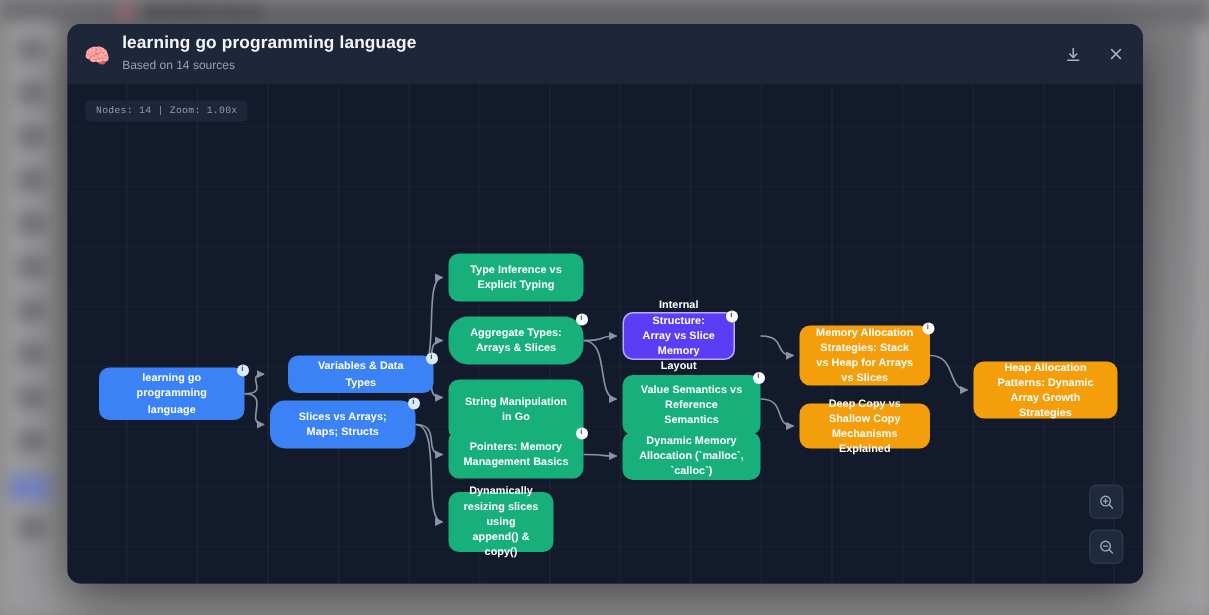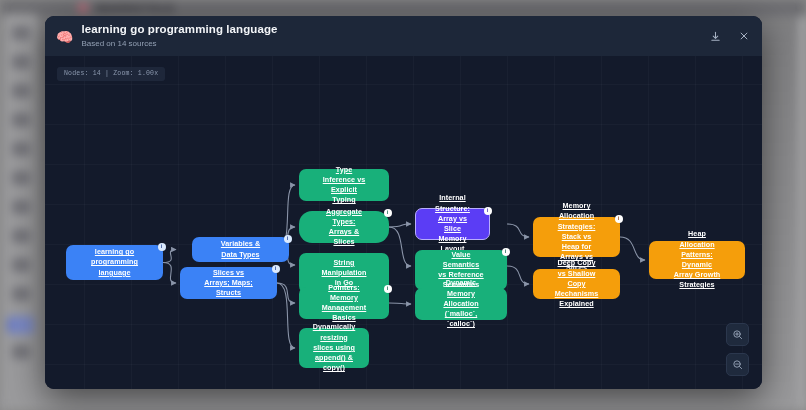--- a/index.html
+++ b/index.html
@@ -157,25 +157,24 @@
     position: absolute;
     border-radius: 7px;
     display: flex;
     align-items: center;
     justify-content: center;
     text-align: center;
     color: #ffffff;
     font-size: 7.2px;
     line-height: 1.42;
     font-weight: bold;
-    padding: 4px 23px;
+    padding: 4px 10px;
     z-index: 3;
     cursor: pointer;
     letter-spacing: .05px;
-    text-decoration: underline;
   }
   .node.blue   { background: #3b82f6; }
   .node.green  { background: #18b07a; }
   .node.purple { background: #5b3df5; border: 1.3px solid #b9aefc; }
   .node.orange { background: #f59e0b; }
 
   .node .badge {
     position: absolute;
     top: -2.5px; right: -2.5px;
     width: 8px; height: 8px;
@@ -292,21 +291,21 @@
 
     <div id="nodeLayer">
         <div class="node blue" style="left: 21px; top: 189px; width: 97px; height: 35px;">
           <span>learning go programming language</span>
           <span class="badge">i</span>
         </div>
         <div class="node blue" style="left: 147px; top: 181px; width: 97px; height: 25px;">
           <span>Variables &amp; Data Types</span>
           <span class="badge">i</span>
         </div>
-        <div class="node blue" style="left: 135px; top: 211px; width: 97px; height: 32px;">
+        <div class="node blue" style="left: 135px; top: 211px; width: 97px; height: 32px; border-radius: 10px;">
           <span>Slices vs Arrays; Maps; Structs</span>
           <span class="badge">i</span>
         </div>
         <div class="node green" style="left: 254px; top: 113px; width: 90px; height: 32px;">
           <span>Type Inference vs Explicit Typing</span>
         </div>
         <div class="node green" style="left: 254px; top: 155px; width: 90px; height: 32px; border-radius: 13px;">
           <span>Aggregate Types: Arrays &amp; Slices</span>
           <span class="badge">i</span>
         </div>

